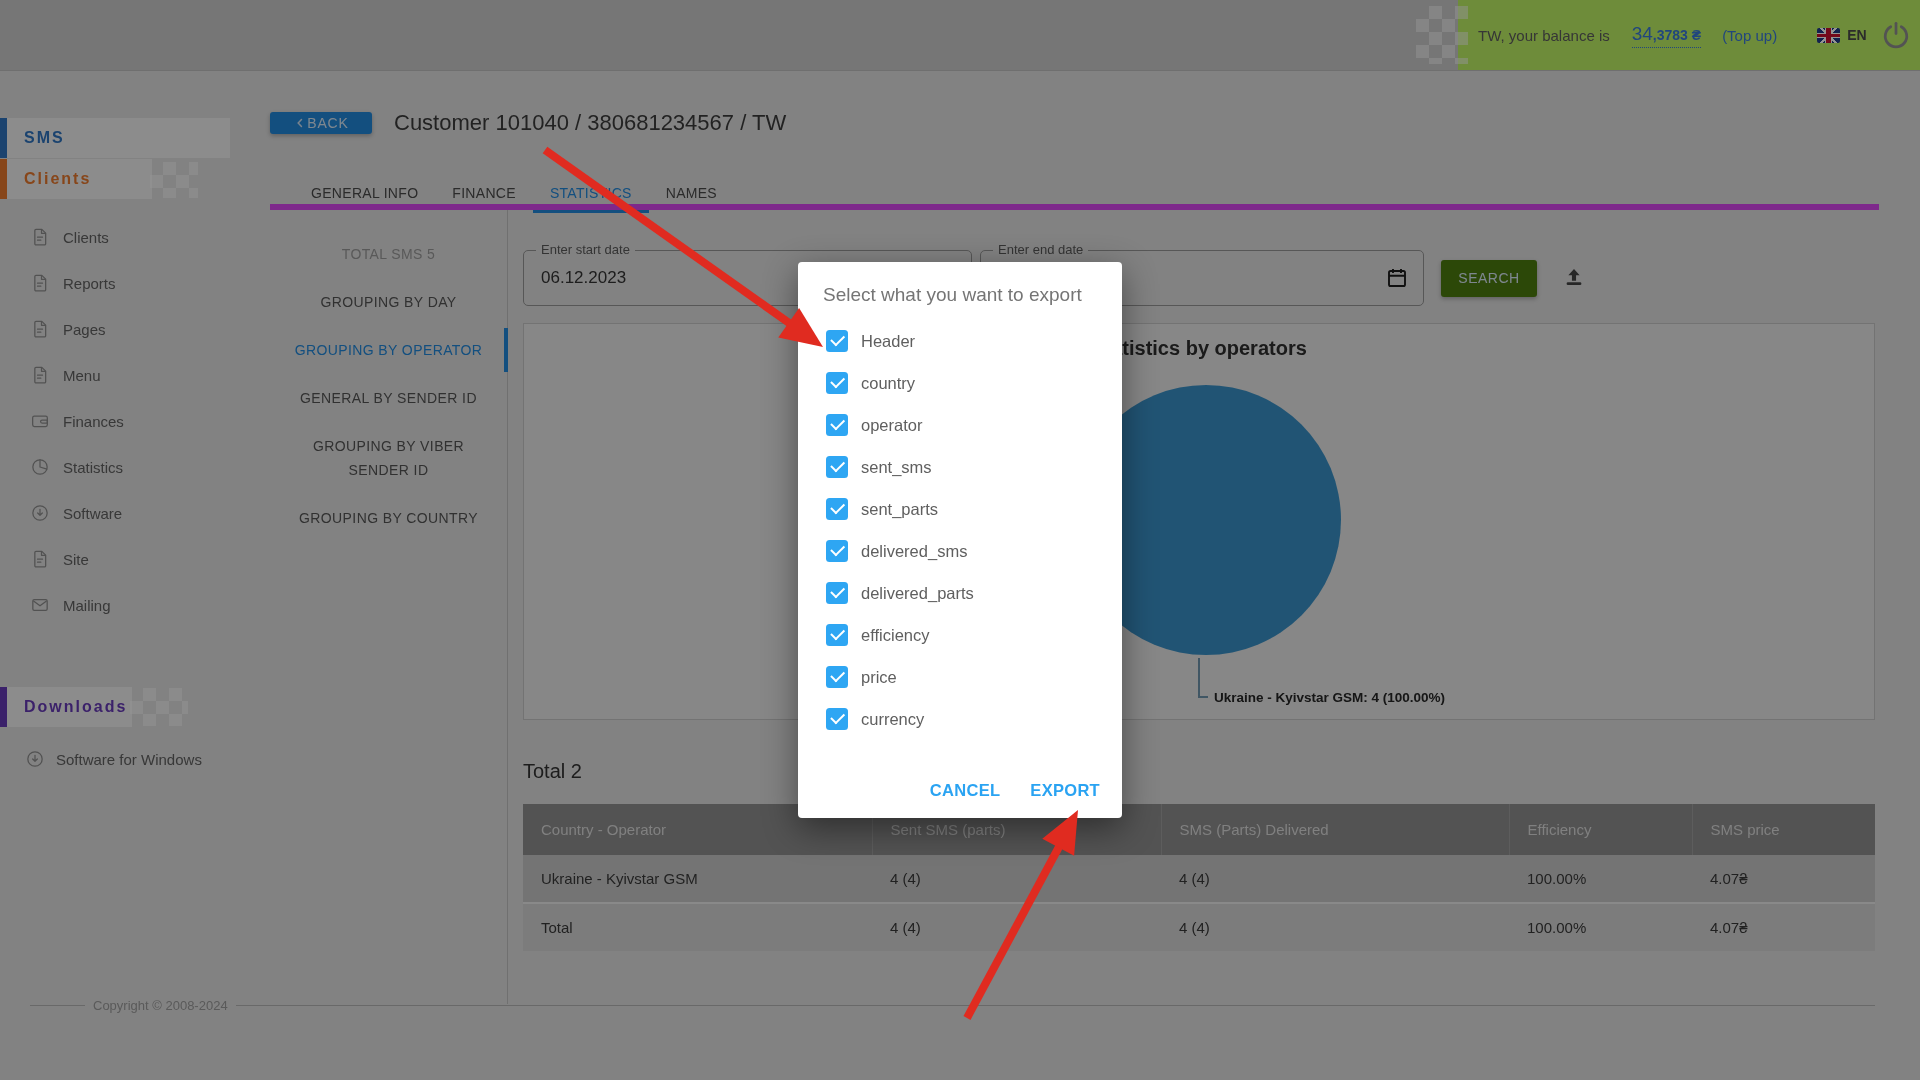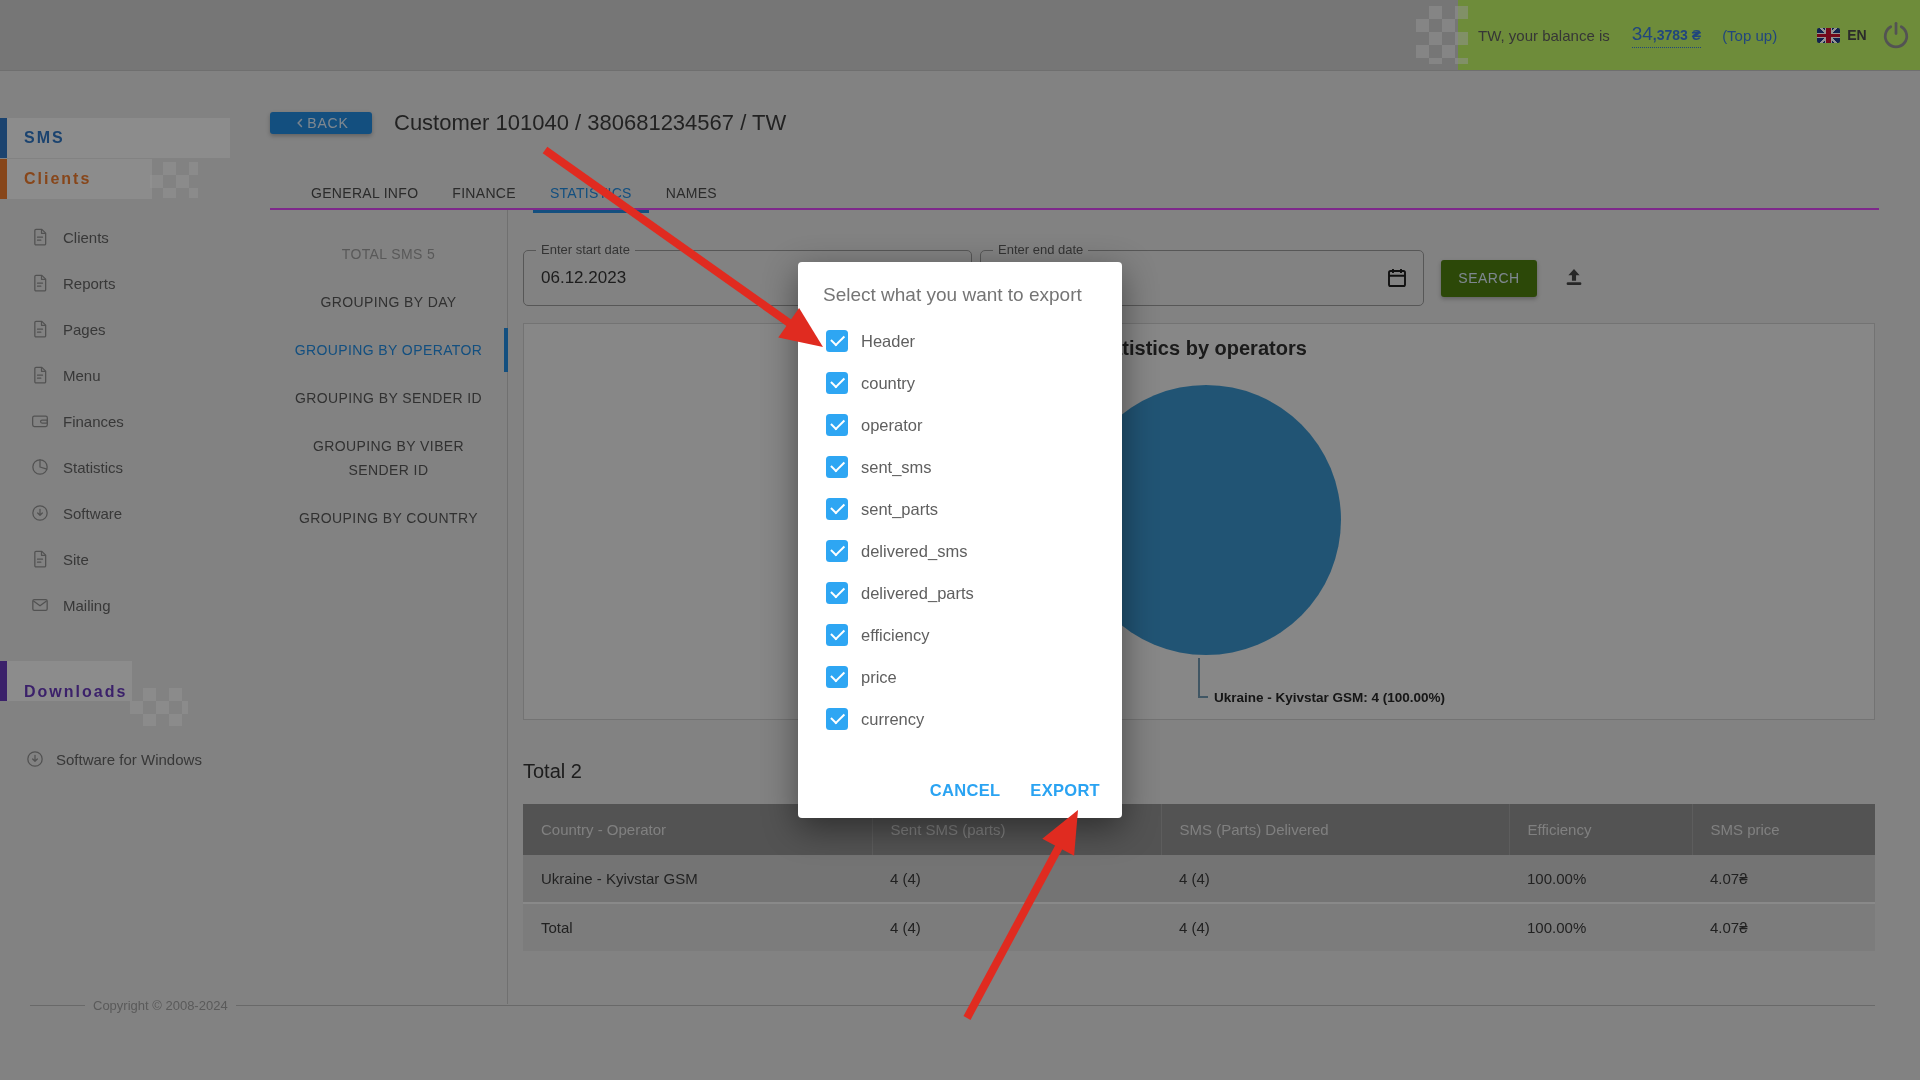--- a/index.html
+++ b/index.html
@@ -30,41 +30,41 @@
     #1f3c87;}
   .lang-code{font-size:14px;color:#4a4a4a;font-weight:bold;}
   .power{margin-left:auto;margin-right:52px;width:30px;height:30px;}
   .power-svg{width:30px;height:30px;fill:none;stroke:#8f8f8f;stroke-width:2.2;stroke-linecap:round;}
 
   
   .sidebar{position:absolute;left:0;top:70px;width:230px;height:1010px;}
   .side-strip{position:absolute;left:0;height:40px;background:rgba(255,255,255,.55);display:flex;align-items:center;}
   .strip-sms{top:48px;width:230px;}
   .strip-clients{top:89px;width:152px;}
-  .strip-downloads{top:591px;width:132px;align-items:flex-end;}
+  .strip-downloads{top:617px;width:132px;}
   .side-bar-accent{position:absolute;left:0;top:0;bottom:0;width:7px;}
   .side-section-label{margin-left:24px;font-size:16px;letter-spacing:2px;font-weight:bold;}
   .pixels-clients{left:150px;top:92px;width:48px;height:36px;}
   .pixels-downloads{left:130px;top:618px;width:58px;height:38px;}
   .nav-list{position:absolute;left:0;top:144px;width:230px;margin:0;padding:0;list-style:none;}
   .nav-list li{height:46px;display:flex;align-items:center;padding-left:30px;box-sizing:border-box;cursor:pointer;}
   .nav-svg{width:20px;height:20px;fill:none;stroke:#8d8d8d;stroke-width:1.5;stroke-linecap:round;stroke-linejoin:round;flex:none;}
   .nav-label{margin-left:13px;font-size:15px;color:#616161;}
   .sfw{position:absolute;left:0;top:676px;width:205px;padding-left:25px;box-sizing:border-box;font-size:15px;color:#616161;line-height:27px;}
   .sfw .nav-svg{vertical-align:-4px;margin-right:11px;}
 
   
   .main{position:absolute;left:270px;top:70px;width:1609px;}
   .back-row{position:absolute;left:0;top:40px;display:flex;align-items:center;}
   .btn-back{width:102px;height:22px;background:#2188db;border:none;border-radius:3px;color:#d9e8f6;
     font-size:14px;letter-spacing:.8px;display:flex;align-items:center;justify-content:center;
     box-shadow:0 2px 4px rgba(0,0,0,.25);cursor:pointer;font-family:inherit;}
   .chev{width:14px;height:14px;}
   .page-title{margin-left:22px;font-size:22px;color:#3c3c3c;}
-  .tabs{position:absolute;left:0;top:105px;width:1609px;height:35px;border-bottom:2px solid #d946ef;display:flex;padding-left:24px;box-sizing:border-box;}
+  .tabs{position:absolute;left:0;top:105px;width:1609px;height:35px;border-bottom:6px solid #d946ef;display:flex;padding-left:24px;box-sizing:border-box;}
   .tab{height:35px;display:flex;align-items:center;padding:0 17px;font-size:14px;letter-spacing:.3px;color:#4a4a4a;cursor:pointer;}
   .tab.active{color:#2188db;border-bottom:3px solid #2188db;margin-bottom:-2px;}
 
   .body{position:absolute;left:0;top:140px;width:1609px;height:794px;display:flex;}
   .subnav{width:238px;flex:none;border-right:1px solid #c2c2c2;box-sizing:border-box;padding-top:32px;text-align:center;}
   .subnav-total{font-size:14px;color:#9a9a9a;letter-spacing:.4px;line-height:24px;margin-bottom:24px;}
   .subnav-item{position:relative;font-size:14px;color:#555;letter-spacing:.4px;line-height:24px;margin-bottom:24px;cursor:pointer;margin-top:24px;}
   .subnav-item.active{color:#2188db;}
   .subnav-item.active::after{content:'';position:absolute;right:-1px;top:-10px;bottom:-10px;width:4px;background:#2188db;}
   .subnav-item.two-line{padding:0 28px;}
@@ -255,21 +255,21 @@
       <span class="tab active">STATISTICS</span>
       <span class="tab">NAMES</span>
     </nav>
 
     <div class="body">
 
       <div class="subnav">
         <div class="subnav-total">TOTAL SMS 5</div>
         <div class="subnav-item">GROUPING BY DAY</div>
         <div class="subnav-item active">GROUPING BY OPERATOR</div>
-        <div class="subnav-item">GROUPING BY SENDER ID</div>
+        <div class="subnav-item">GENERAL BY SENDER ID</div>
         <div class="subnav-item two-line">GROUPING BY VIBER SENDER ID</div>
         <div class="subnav-item">GROUPING BY COUNTRY</div>
       </div>
 
       <div class="content">
 
         <div class="filter-row">
           <div class="field field-start">
             <span class="field-label">Enter start date</span>
             <span class="field-value">06.12.2023</span>

